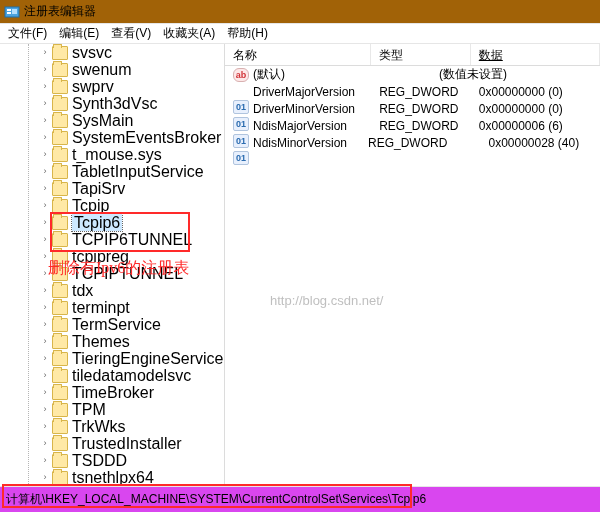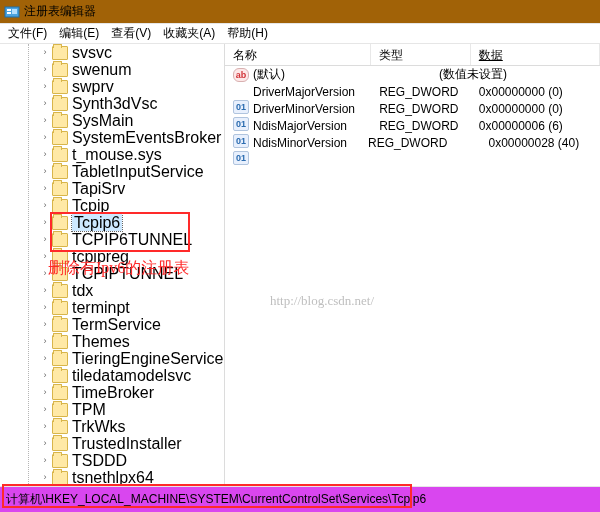--- a/index.html
+++ b/index.html
@@ -32,21 +32,21 @@
   .list-row .cell { padding:0 8px; font-size:12px; white-space:nowrap; overflow:hidden; }
   .val-icon { width:16px; height:14px; margin-right:4px; display:flex; align-items:center; justify-content:center; font-size:9px; font-weight:bold; }
   .val-icon.str { color:#d13438; border:1px solid #d8b0b0; background:#fde8e8; border-radius:6px; }
   .val-icon.bin { color:#2b6cb0; border:1px solid #b0c4de; background:#e8f0fd; border-radius:2px;margin-top:30px; }
   .cell.name { display:flex; align-items:center; }
 
   .statusbar { position:absolute; left:0; right:0; bottom:0; height:26px; border-top:1px solid #e6e6e6; display:flex; align-items:center; padding:0 6px; font-size:12px; background:#d946ef; }
 
   .hl-box1 { position:absolute; border:2px solid #ff2a2a; pointer-events:none; }
   .anno { position:absolute; color:#ff2a2a; font-size:16px; font-family:"SimSun","Microsoft YaHei",serif; pointer-events:none; }
-  .watermark { position:absolute; color:#bfbfbf; font-size:13px; font-family:Liberation Serif, serif; pointer-events:none; }
+  .watermark { position:absolute; color:#bfbfbf; font-size:13px; font-family:Liberation Sans, sans-serif; pointer-events:none; }
 
   ::-webkit-scrollbar { width:16px; height:16px; }
   ::-webkit-scrollbar-track { background:#f0f0f0; }
   ::-webkit-scrollbar-thumb { background:#c2c2c2; border:1px solid #f0f0f0; }
   ::-webkit-scrollbar-button { background:#f0f0f0; height:16px; border:1px solid #dcdcdc; }
 </style>
 </head>
 <body>
 
 <div id="app">

